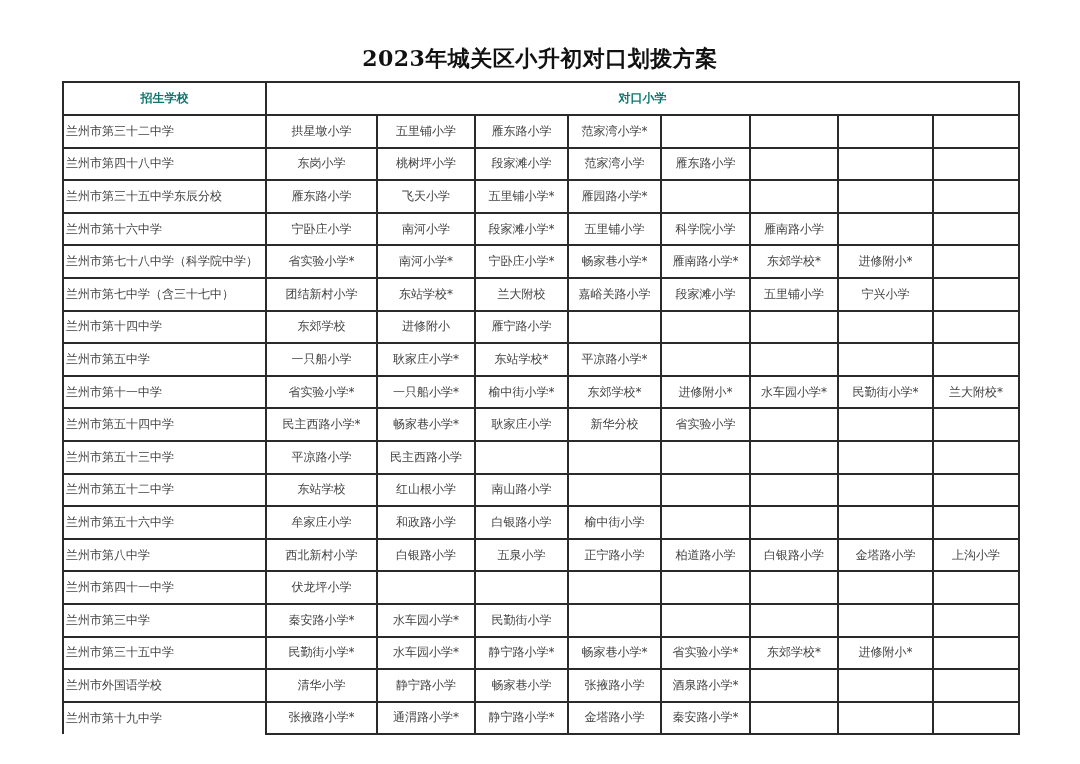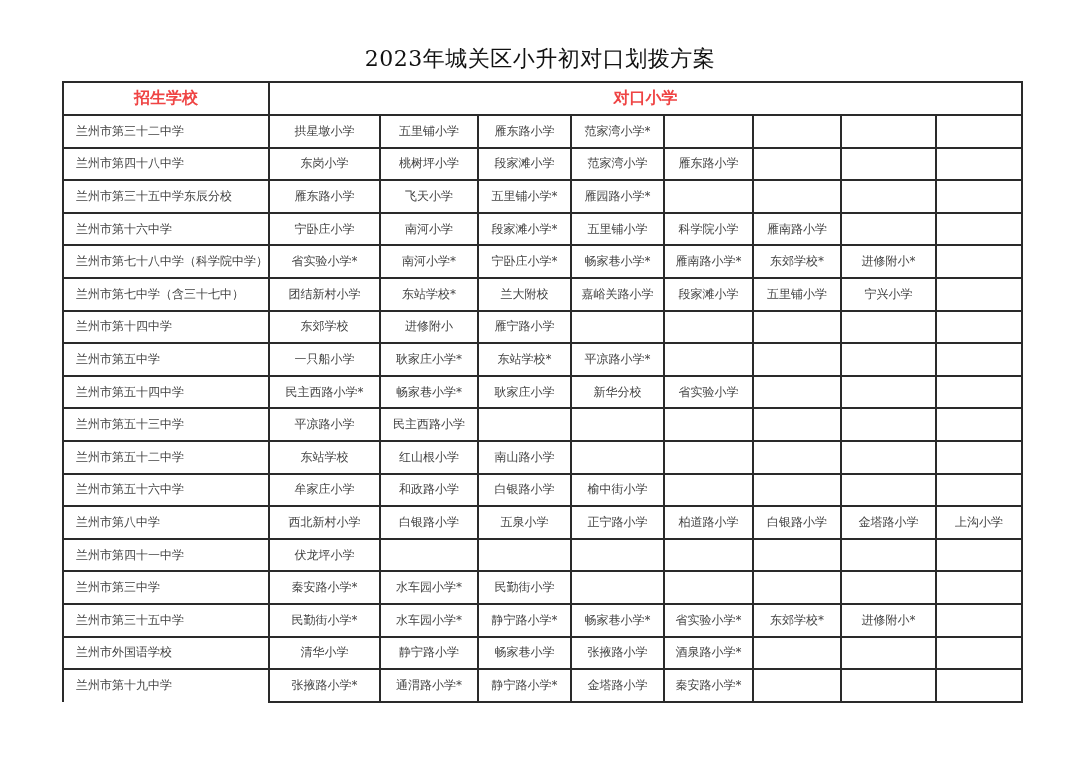--- a/index.html
+++ b/index.html
@@ -1,27 +1,27 @@
 <!DOCTYPE html>
 <html><head>
 <meta charset="utf-8">
 <style>
   html, body { margin: 0; padding: 0; background: #ffffff; }
   body { width: 1080px; height: 764px; position: relative; overflow: hidden;
          font-family: "DejaVu Sans", "Liberation Sans", sans-serif; color: #333; }
   .title { position: absolute; left: 0; top: 44px; width: 1080px; text-align: center;
-           font-family: "DejaVu Serif", "Liberation Serif", serif; font-weight: normal;
+           font-family: "DejaVu Serif", "Liberation Serif", serif; font-weight: bold;
            font-size: 22px; color: #111; letter-spacing: 0.5px; }
   table.plan { position: absolute; left: 62px; top: 81px; border-collapse: collapse;
                table-layout: fixed; }
   table.plan td, table.plan th { border: 2px solid #2a2a2a; padding: 0; height: 30.6px;
                font-size: 12px; font-weight: normal; color: #444; white-space: nowrap;
                overflow: hidden; text-align: center; }
-  table.plan th { height: 31px; font-weight: bold; color: #ef4444; font-size: 16px; }
-  table.plan td.school { text-align: left; padding-left: 12px; font-family: Liberation Serif, serif; }
+  table.plan th { height: 31px; font-weight: bold; color: #0f766e; font-size: 12px; }
+  table.plan td.school { text-align: left; padding-left: 2px; font-family: Liberation Serif, serif; }
   table.plan tr.last td.school { border-bottom: none; }
 </style>
 </head>
 <body>
 
 <div class="title">2023年城关区小升初对口划拨方案</div>
 
 <table class="plan">
   <colgroup>
     <col style="width:203px">
@@ -123,20 +123,31 @@
         <td>一只船小学</td>
         <td>耿家庄小学*</td>
         <td>东站学校*</td>
         <td>平凉路小学*</td>
         <td></td>
         <td></td>
         <td></td>
         <td></td>
       </tr>
       <tr>
+        <td class="school">兰州市第十一中学</td>
+        <td>省实验小学*</td>
+        <td>一只船小学*</td>
+        <td>榆中街小学*</td>
+        <td>东郊学校*</td>
+        <td>进修附小*</td>
+        <td>水车园小学*</td>
+        <td>民勤街小学*</td>
+        <td>兰大附校*</td>
+      </tr>
+      <tr>
         <td class="school">兰州市第五十四中学</td>
         <td>民主西路小学*</td>
         <td>畅家巷小学*</td>
         <td>耿家庄小学</td>
         <td>新华分校</td>
         <td>省实验小学</td>
         <td></td>
         <td></td>
         <td></td>
       </tr>

